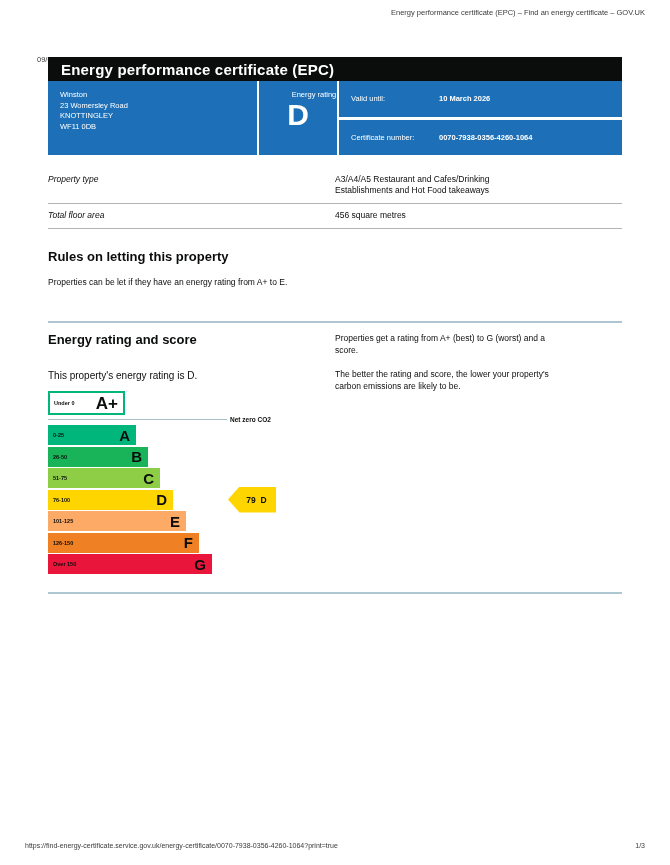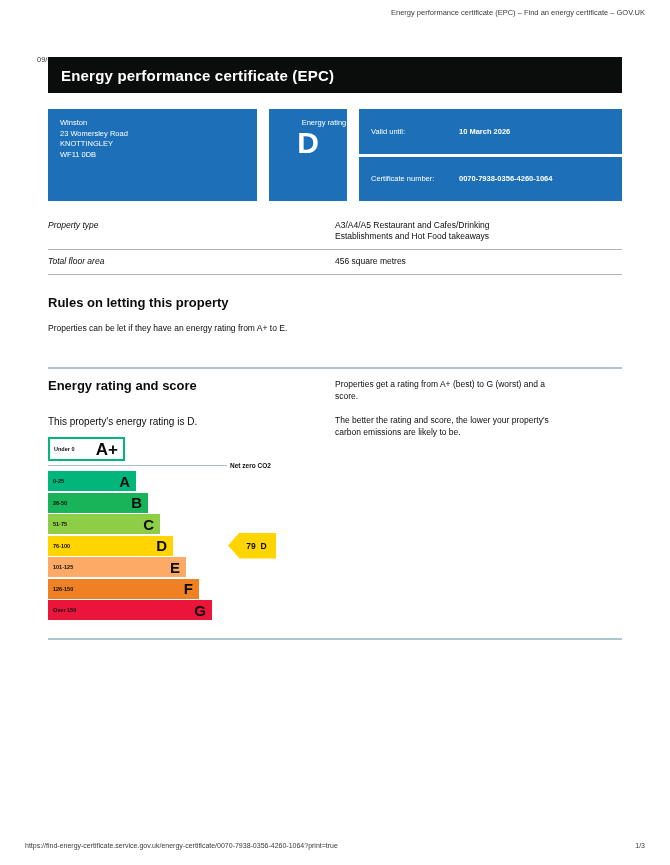--- a/index.html
+++ b/index.html
@@ -12,26 +12,26 @@
   .print-header { position:absolute; top:8px; left:25px; right:25px; font-size:7.5px; color:#3a3a3a; }
   .print-header .ph-date { position:absolute; left:12px; top:0;margin-top:47px; }
   .print-header .ph-title { text-align:right; }
   .print-footer { position:absolute; top:842px; left:25px; right:25px; font-size:7px; color:#3a3a3a; }
   .print-footer .pf-url { position:absolute; left:0; top:0; }
   .print-footer .pf-page { position:absolute; right:0; top:0; }
 
   .content { position:absolute; left:48px; top:57px; width:574px; }
 
   .epc-banner {
-    height:36px; background:#0b0c0c; color:#ffffff;
+    height:24px; background:#0b0c0c; color:#ffffff;
     display:flex; align-items:center; padding-left:13px;
     font-size:15px; font-weight:bold; letter-spacing:0.2px;
   }
 
-  .summary-band { display:flex; gap:12px; height:92px; margin-top:16px; color:#ffffff; }
+  .summary-band { display:flex; gap:2px; height:74px; margin-top:0; color:#ffffff; }
   .summary-band .cell { background:#1d70b8; }
   .addr-cell { width:209px; padding:9px 8px 0 12px; font-size:7.5px; line-height:10.5px; }
   .rating-cell { width:78px; text-align:center; padding-top:9px; }
   .rating-cell .rating-label { font-size:7.5px;padding-left:32px; }
   .rating-cell .rating-letter { font-size:30px; font-weight:bold; line-height:32px; }
   .validity-col { flex:1; display:flex; flex-direction:column; gap:3px; }
   .validity-row { flex:1; display:flex; align-items:center; font-size:7.5px; }
   .validity-row .v-label { width:100px; padding-left:12px; }
   .validity-row .v-value { font-weight:bold; }
 

